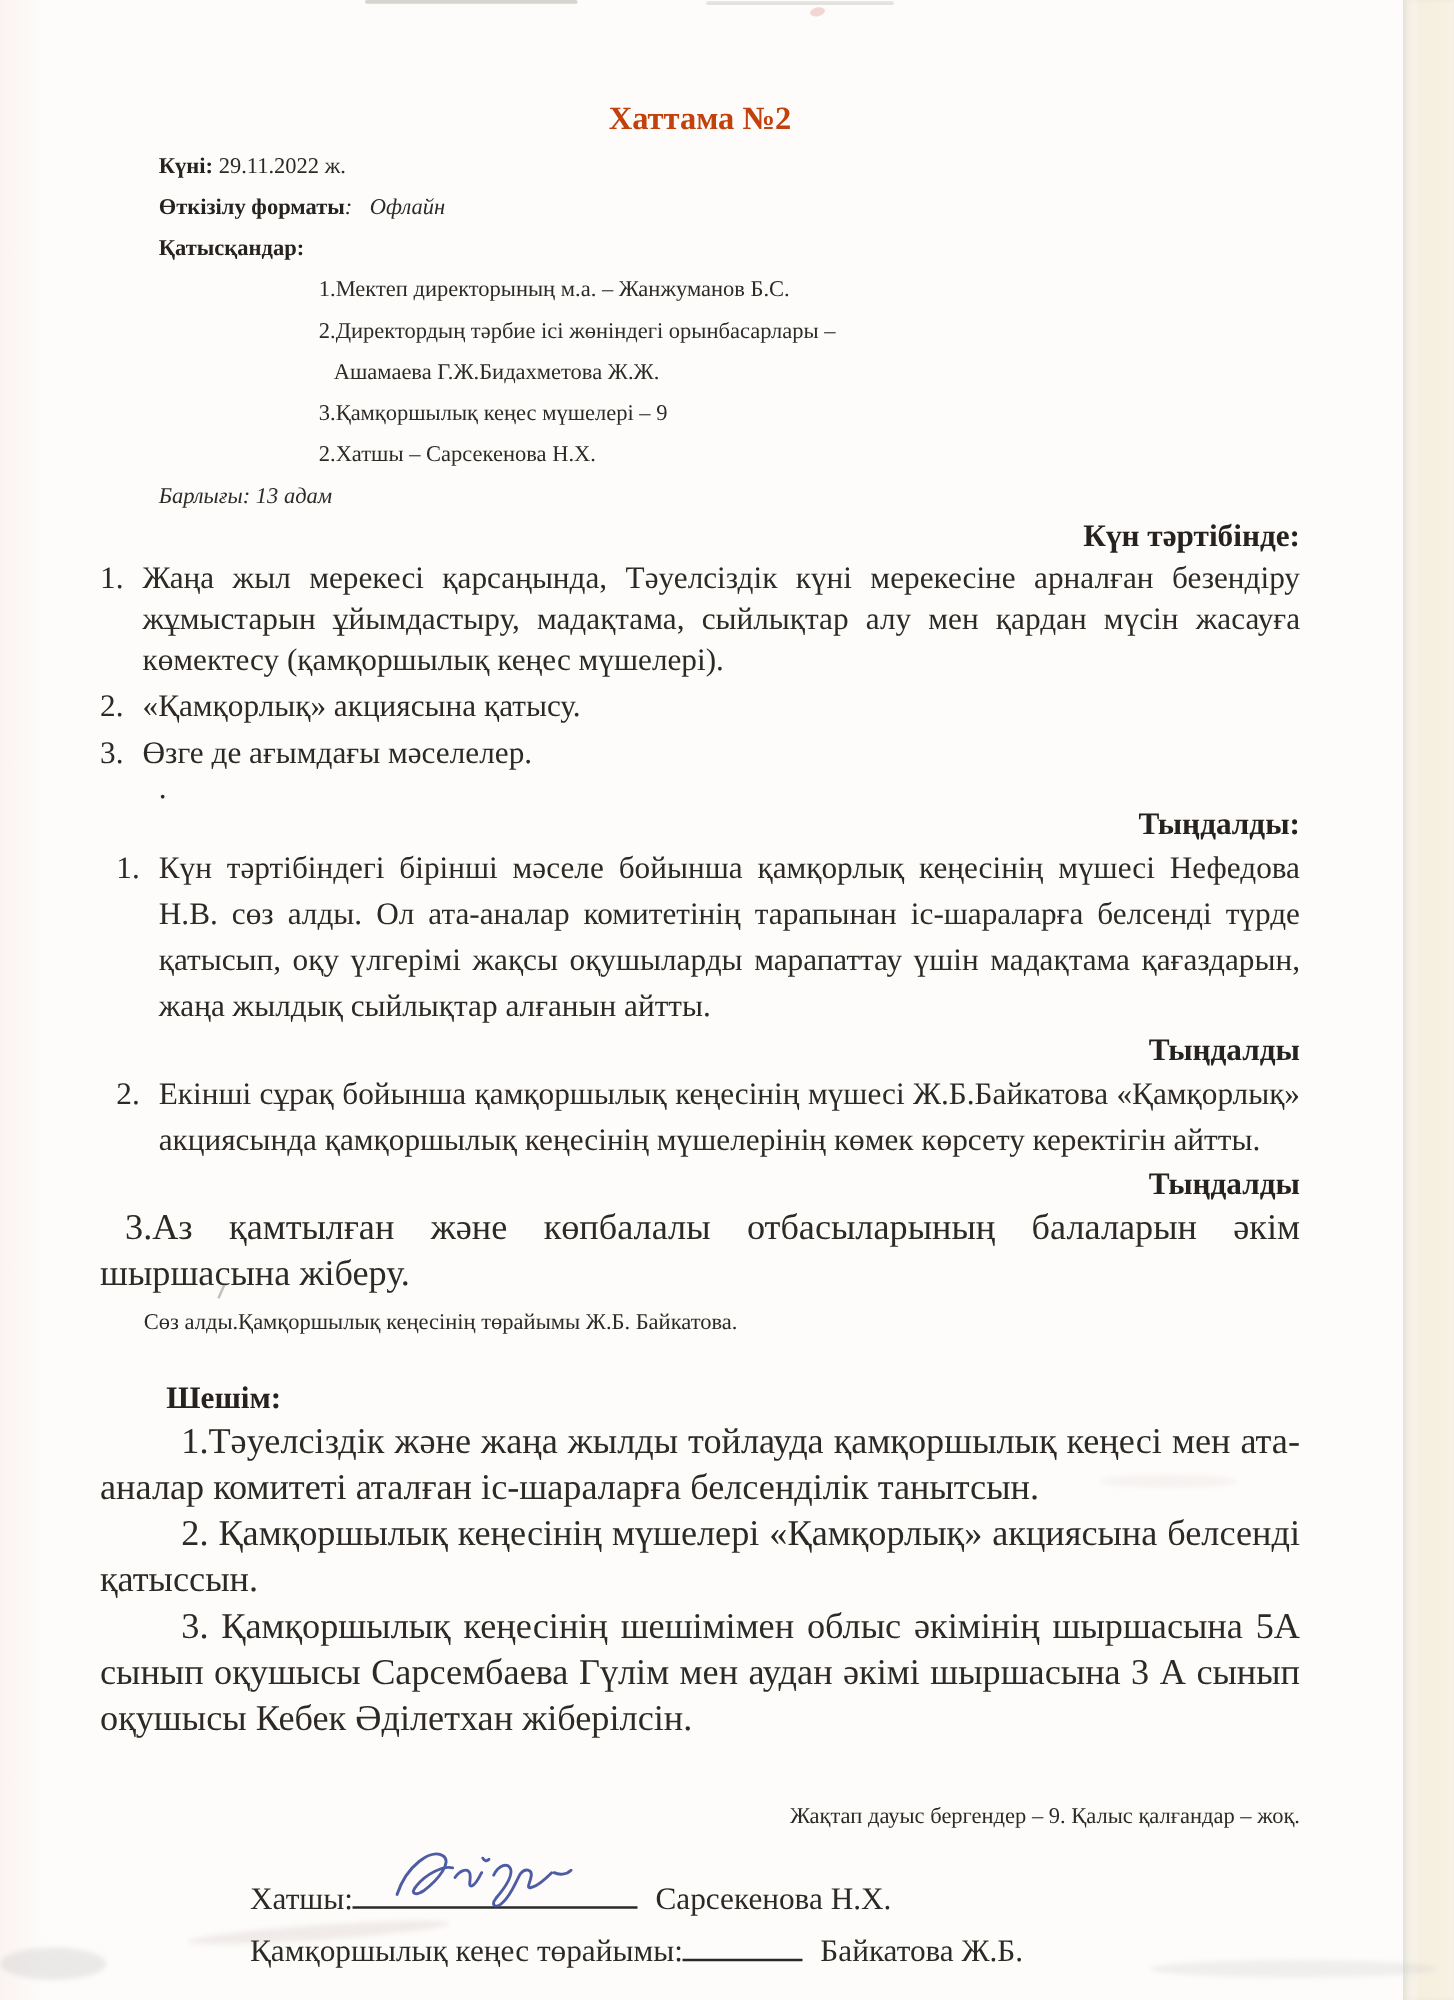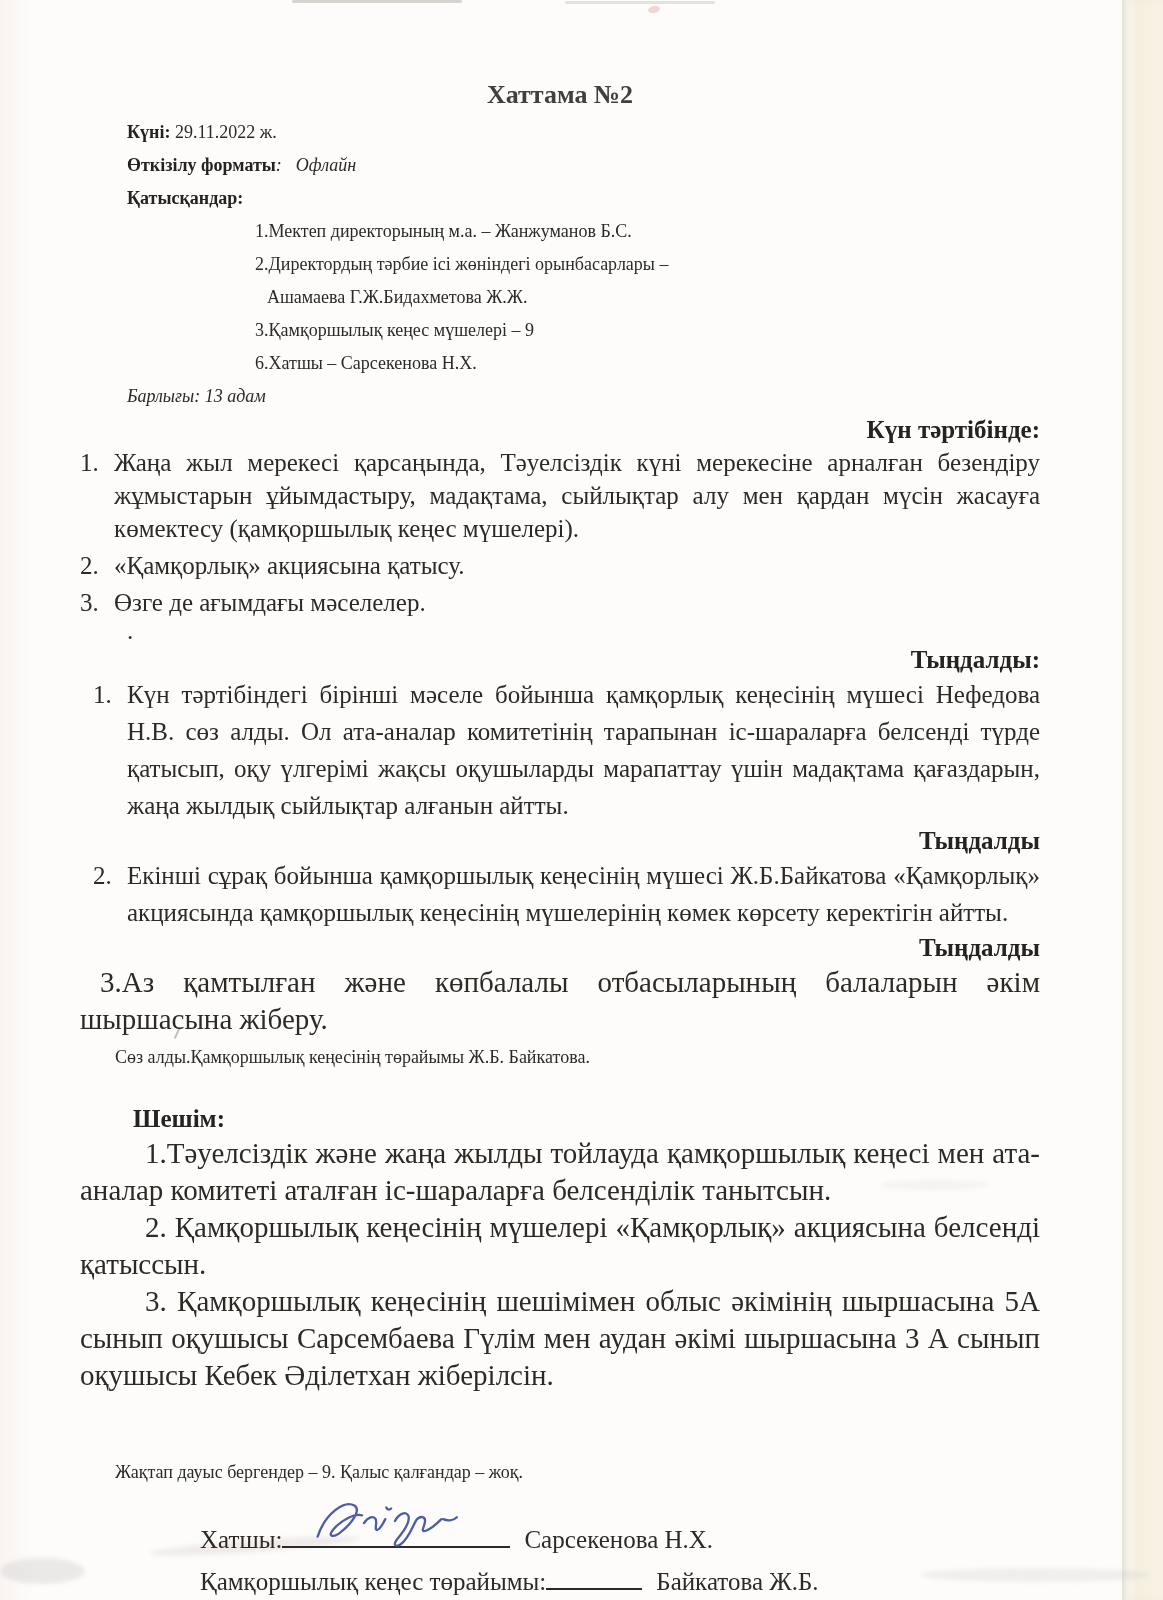--- a/index.html
+++ b/index.html
@@ -32,21 +32,21 @@
   .sm1 { left:150px; top:1540px; width:210px; height:12px; background:#cfc0c0; opacity:.28; transform:rotate(-4deg); }
   .sm2 { left:920px; top:1568px; width:230px; height:14px; background:#c6c6c6; opacity:.25; }
   .sm3 { left:0;    top:1558px; width:85px;  height:26px; background:#bfbfbf; opacity:.3; }
   .sm4 { left:880px; top:1180px; width:110px; height:10px; background:#d8cccc; opacity:.2; }
   .tick-mark { position:absolute; left:176px; top:1028px; width:2px; height:11px;
                background:#8a8680; opacity:.5; transform:rotate(24deg); }
 
   
   .content { position:absolute; left:80px; top:78px; width:960px; }
   .title { margin:0 0 4px 0; font-size:26px; line-height:34px; font-weight:bold;
-           text-align:center; color:#404040; }
+           text-align:center; color:#c2410c; }
   p { margin:0; }
   .line { font-size:18px; line-height:33px; }
   b, .headb b { font-weight:bold; color:#25221f; }
   .meta { padding-left:47px; }
   .fmt-colon { font-weight:normal; }
   .fmt-value { font-style:italic; padding-left:14px; }
   .participants { padding-left:175px; }
   .participants .cont { padding-left:12px; }
   .total { padding-left:47px;font-style:italic; }
   .headb { font-size:25px; line-height:33px; }
@@ -63,21 +63,21 @@
 
   .heard .num { width:34px; margin-left:13px; line-height:37px; }
   .heard .txt { line-height:37px; }
   .para { font-size:29px; line-height:37px; }
   .p-heard3 { text-indent:20px; }
   .spoke { padding-left:35px; margin-top:3px; }
 
   .gap-decision { margin-top:28px; }
   .d-para { text-indent:65px; }
 
-  .vote { padding-left:35px; margin-top:62px; }
+  .vote { padding-left:35px; margin-top:42px;text-align:right; }
 
   .signs { padding-left:120px; margin-top:30px; }
   .sigrow { font-size:25px; line-height:42px; white-space:nowrap; }
   .uline { display:inline-block; position:relative; vertical-align:baseline;
            border-bottom:2px solid #2c2a27; height:5px; }
   .w95  { width:96px; }
   .w225 { width:228px; }
   .name { padding-left:14px; }
   .sig-svg { position:absolute; left:28px; bottom:-6px; width:168px; height:58px; }
 </style>
@@ -106,21 +106,21 @@
 
     <p class="line meta"><b>Өткізілу форматы</b><i class="fmt-colon">:</i><i class="fmt-value">Офлайн</i></p>
 
     <p class="line meta"><b>Қатысқандар:</b></p>
 
     <div class="participants">
       <p class="line">1.Мектеп директорының м.а. – Жанжуманов Б.С.</p>
       <p class="line">2.Директордың тәрбие ісі жөніндегі орынбасарлары –</p>
       <p class="line cont">Ашамаева Г.Ж.Бидахметова Ж.Ж.</p>
       <p class="line">3.Қамқоршылық кеңес  мүшелері – 9</p>
-      <p class="line">6.Хатшы – Сарсекенова Н.Х.</p>
+      <p class="line">2.Хатшы – Сарсекенова Н.Х.</p>
     </div>
 
     <p class="line total">Барлығы: 13 адам</p>
 
     <p class="line headb ind60"><b>Күн тәртібінде:</b></p>
 
     <div>
       <div class="item">
         <span class="num">1.</span>
         <span class="txt just">Жаңа жыл мерекесі қарсаңында, Тәуелсіздік  күні мерекесіне арналған безендіру жұмыстарын ұйымдастыру, мадақтама, сыйлықтар алу мен қардан мүсін жасауға көмектесу (қамқоршылық кеңес мүшелері).</span>

